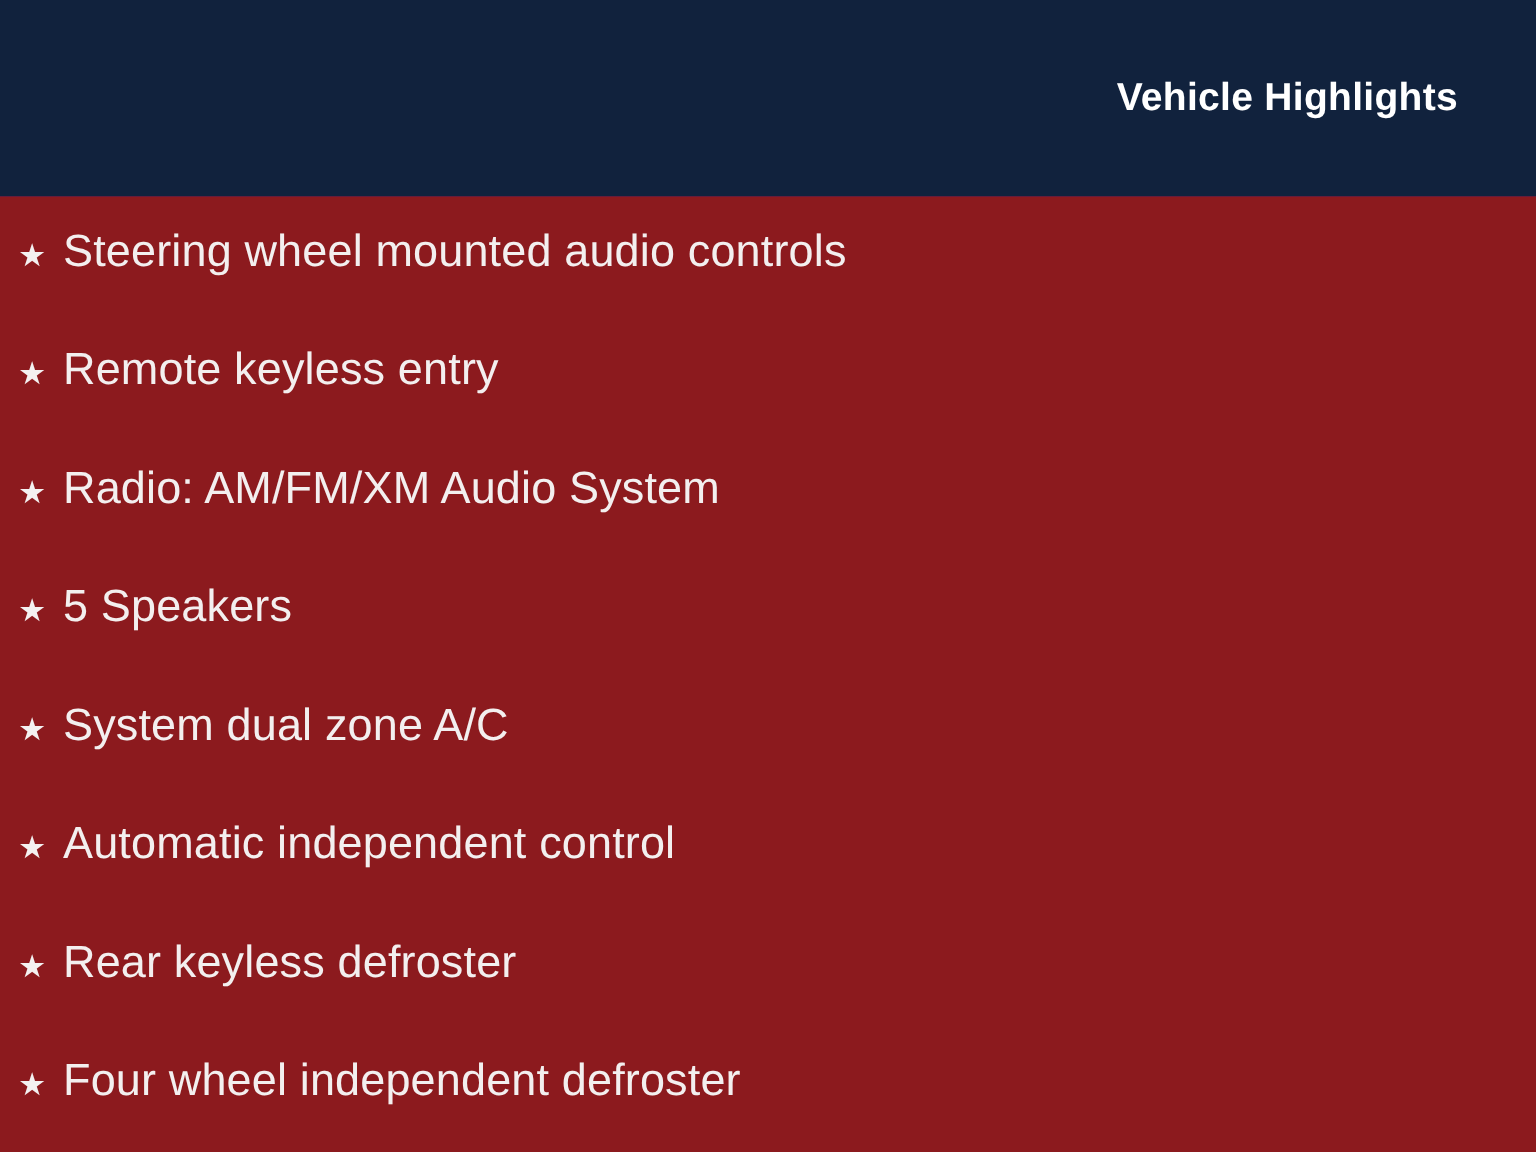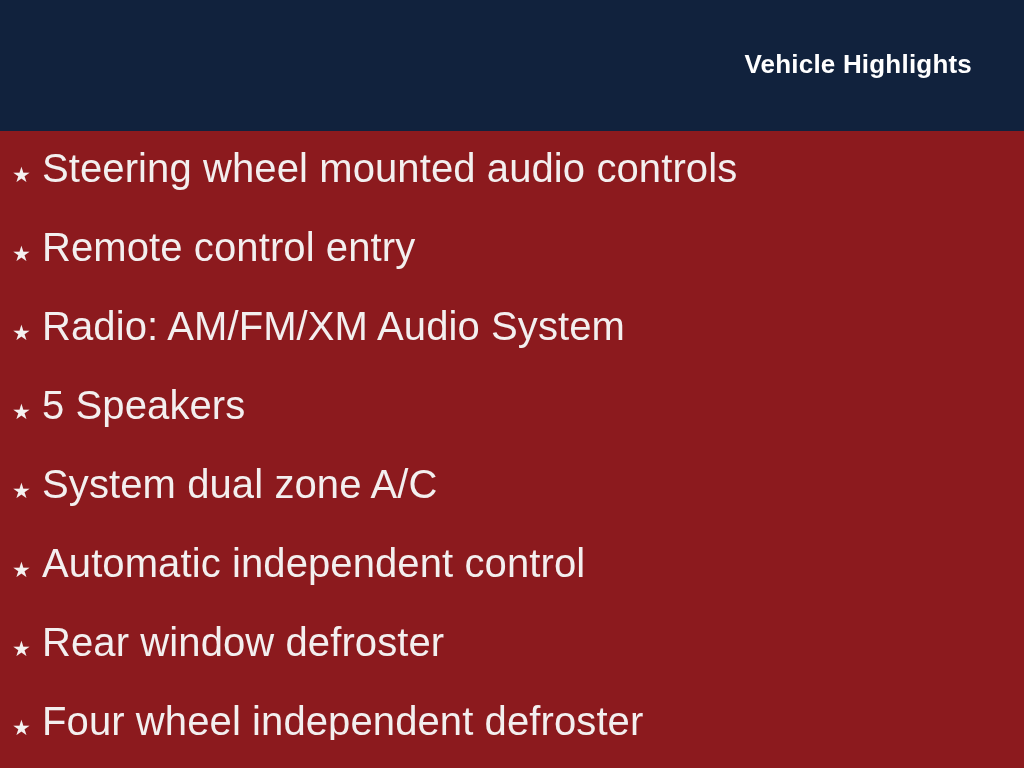--- a/index.html
+++ b/index.html
@@ -65,21 +65,21 @@
   .bullet-star {
     flex: 0 0 auto;
     width: 30px;
     font-size: 21px;
     line-height: 30px;
     color: #f4f1f1;
     text-align: left;
   }
   .feature-label {
     flex: 0 1 auto;
-    font-size: 40px;
+    font-size: 30px;
     line-height: 30px;
     color: #f3efef;
     letter-spacing: 0.1px;
     white-space: nowrap;
   }
 </style>
 </head>
 <body>
 
 <div class="slide">
@@ -91,21 +91,21 @@
   <div class="body-area">
     <ul class="feature-list">
 
       <li class="feature-item">
         <span class="bullet-star">★</span>
         <span class="feature-label">Steering wheel mounted audio controls</span>
       </li>
 
       <li class="feature-item">
         <span class="bullet-star">★</span>
-        <span class="feature-label">Remote control entry</span>
+        <span class="feature-label">Remote keyless entry</span>
       </li>
 
       <li class="feature-item">
         <span class="bullet-star">★</span>
         <span class="feature-label">Radio: AM/FM/XM Audio System</span>
       </li>
 
       <li class="feature-item">
         <span class="bullet-star">★</span>
         <span class="feature-label">5 Speakers</span>
@@ -116,21 +116,21 @@
         <span class="feature-label">System dual zone A/C</span>
       </li>
 
       <li class="feature-item">
         <span class="bullet-star">★</span>
         <span class="feature-label">Automatic independent control</span>
       </li>
 
       <li class="feature-item">
         <span class="bullet-star">★</span>
-        <span class="feature-label">Rear window defroster</span>
+        <span class="feature-label">Rear keyless defroster</span>
       </li>
 
       <li class="feature-item">
         <span class="bullet-star">★</span>
         <span class="feature-label">Four wheel independent defroster</span>
       </li>
 
     </ul>
   </div>
 

